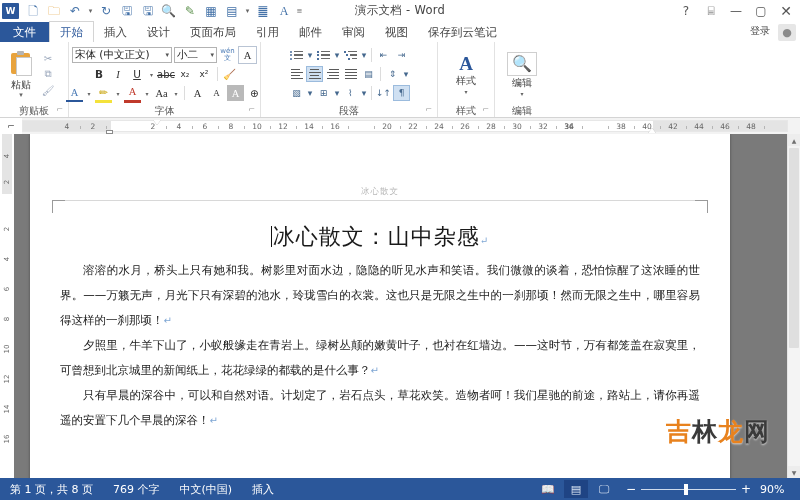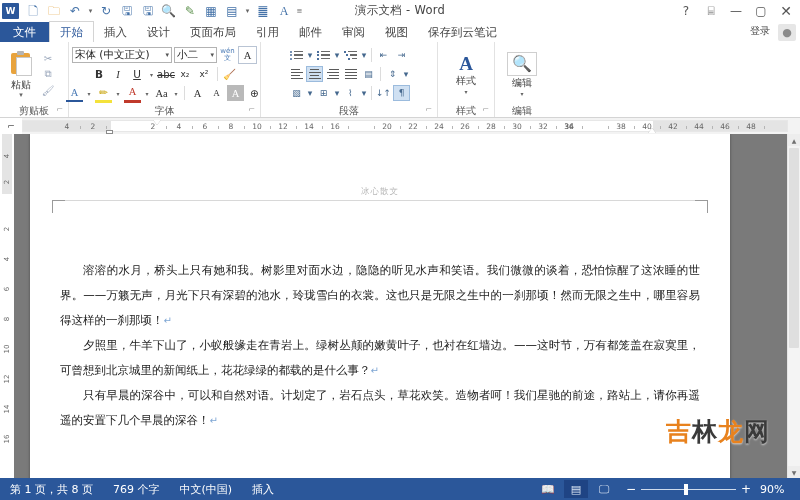--- a/index.html
+++ b/index.html
@@ -612,20 +612,21 @@
     </div>
   </div>
 
   <div class="docarea">
     <div class="page">
       <div class="hdrtext">冰心散文</div>
       <div class="hdrline"></div>
       <div class="mk tl"></div>
       <div class="mk tr"></div>
 
+      <div class="doctitle"><span class="caret"></span><span>冰心散文：山中杂感</span><span class="pilcrow">↵</span></div>
 
       <div class="body">
         <p><span>溶溶的水月，桥头上只有她和我。树影里对面水边，隐隐的听见水声和笑语。我们微微的谈着，恐怕惊醒了这浓睡的世界。——万籁无声，月光下只有深碧的池水，玲珑雪白的衣裳。这也只是无限之生中的一刹那顷！然而无限之生中，哪里容易得这样的一刹那顷！</span><span class="pilcrow">↵</span></p>
         <p><span>夕照里，牛羊下山了，小蚁般缘走在青岩上。绿树丛颠的嫩黄叶子，也衬在红墙边。——这时节，万有都笼盖在寂寞里，可曾想到北京城里的新闻纸上，花花绿绿的都载的是什么事？</span><span class="pilcrow">↵</span></p>
         <p><span>只有早晨的深谷中，可以和自然对语。计划定了，岩石点头，草花欢笑。造物者呵！我们星驰的前途，路站上，请你再遥遥的安置下几个早晨的深谷！</span><span class="pilcrow">↵</span></p>
       </div>
     </div>
 
     <div class="watermark">
       <span class="o">吉</span><span class="k">林</span><span class="o">龙</span><span class="k">网</span>

